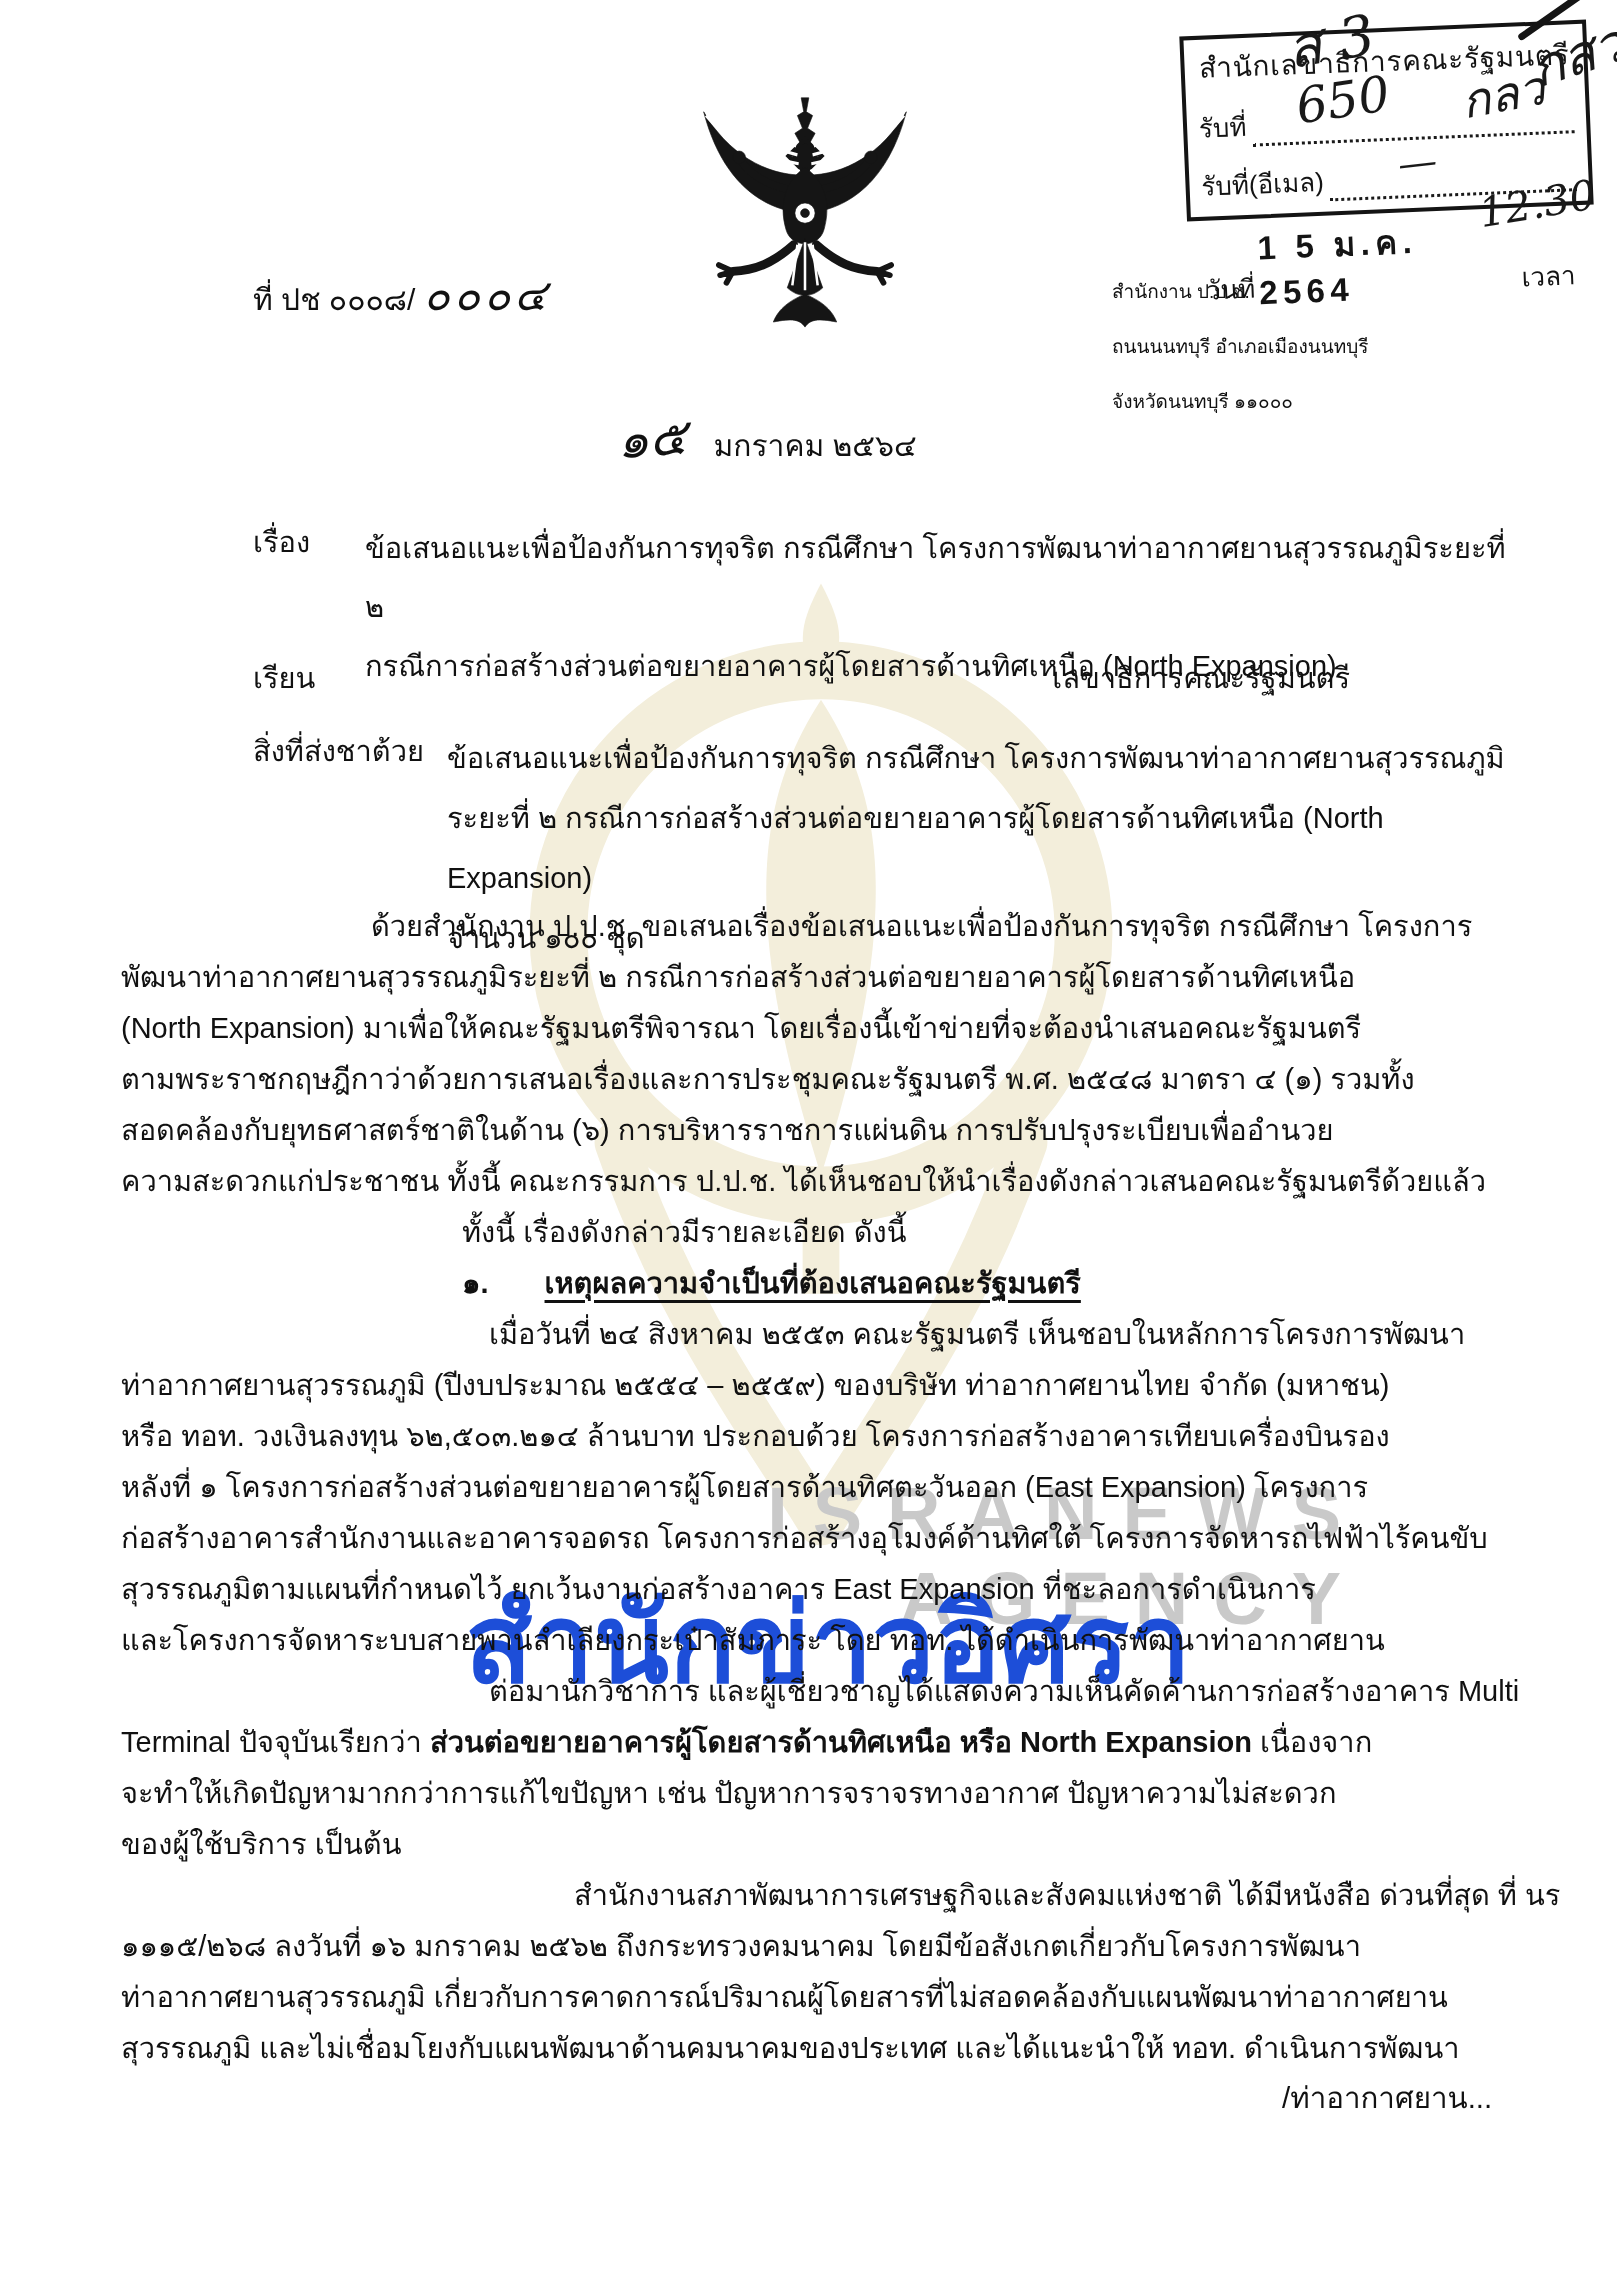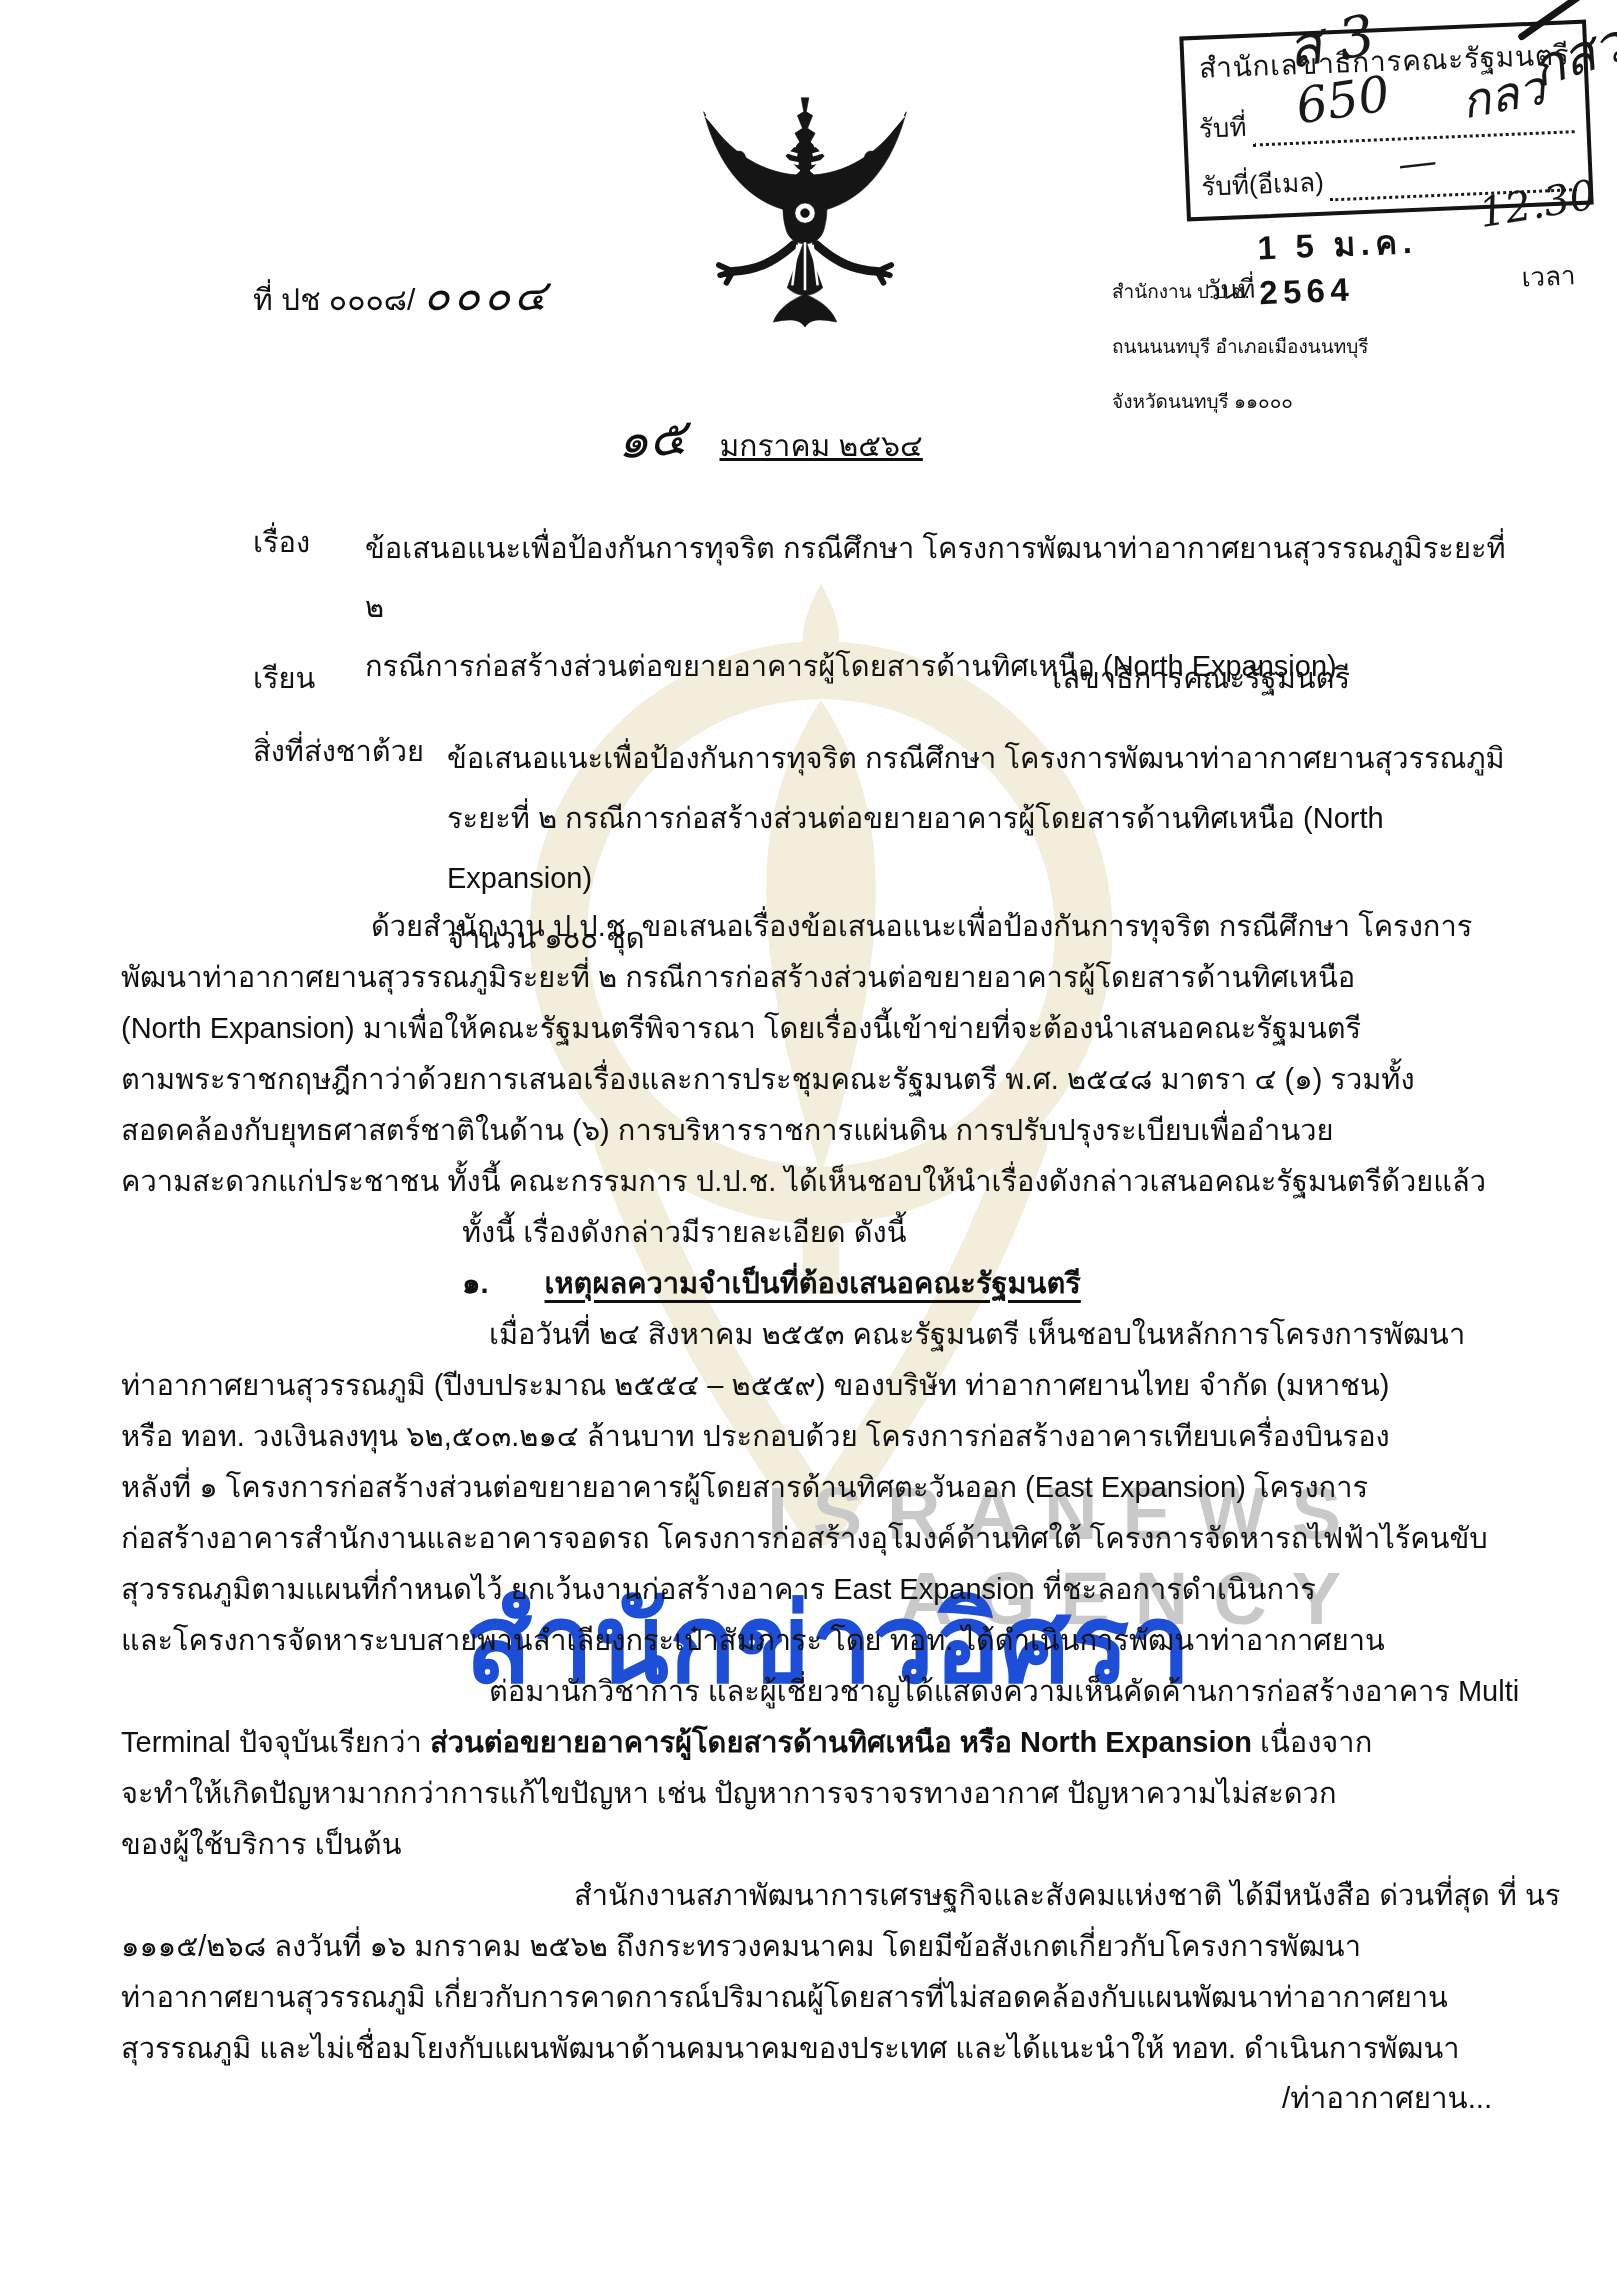--- a/index.html
+++ b/index.html
@@ -31,21 +31,21 @@
   .stamp-scribble-right{left:1530px;top:13px;font-size:53px;transform:rotate(-18deg);z-index:4;}
   .stamp-stroke{left:1510px;top:6.6px;width:98px;height:6.6px;background:#151515;
                 transform:rotate(-35deg);z-index:4;border-radius:3.3px;}
   
   .garuda{left:691px;top:77px;width:228px;height:257px;z-index:2;}
   .docno{left:253px;top:261px;font-size:30px;z-index:2;}
   .docno .hwno{font-size:43px;font-family:"DejaVu Serif",serif;font-style:italic;letter-spacing:3.9px;}
   .address{left:1112px;top:264px;font-size:19px;line-height:55px;z-index:2;}
   .dateline{left:617px;top:399px;z-index:2;}
   .dateline .hwday{font-size:50px;font-family:"DejaVu Serif",serif;font-style:italic;transform:rotate(-4deg);display:inline-block;}
-  .dateline .rest{font-size:30px;margin-left:30px;text-decoration:underline;}
+  .dateline .rest{font-size:30px;margin-left:24px;}
   .fieldlabel{font-size:29px;margin-top:36px;}
   .subject{left:253px;top:519px;z-index:2;}
   .subject .txt{position:absolute;left:112px;top:0;width:1156px;font-size:29px;line-height:59px;}
   .to{left:253px;top:655px;z-index:2;}
   .to .txt{position:absolute;left:112px;top:0;width:985px;font-size:29px;text-align:right;}
   .attach{left:253px;top:728px;z-index:2;}
   .attach .txt{position:absolute;left:194px;top:0;width:1083px;font-size:29px;line-height:60px;}
   
   .body-block{left:121px;top:901px;width:1393px;z-index:2;font-size:29px;}
   .bline{line-height:51px;height:51px;white-space:nowrap;}

